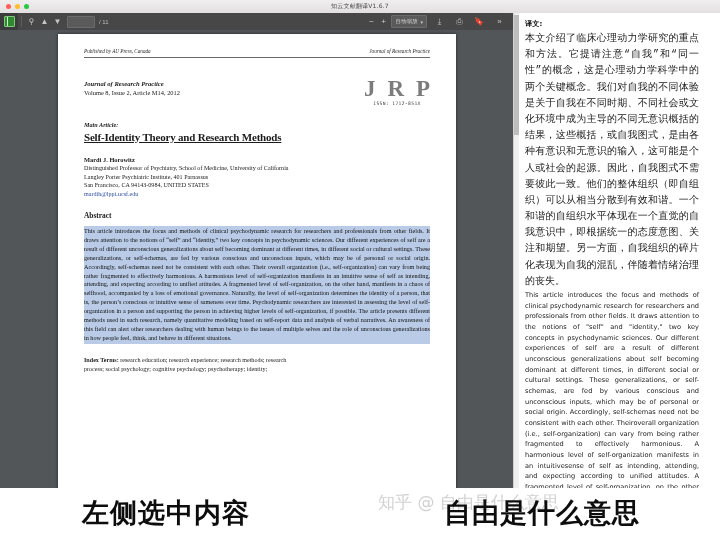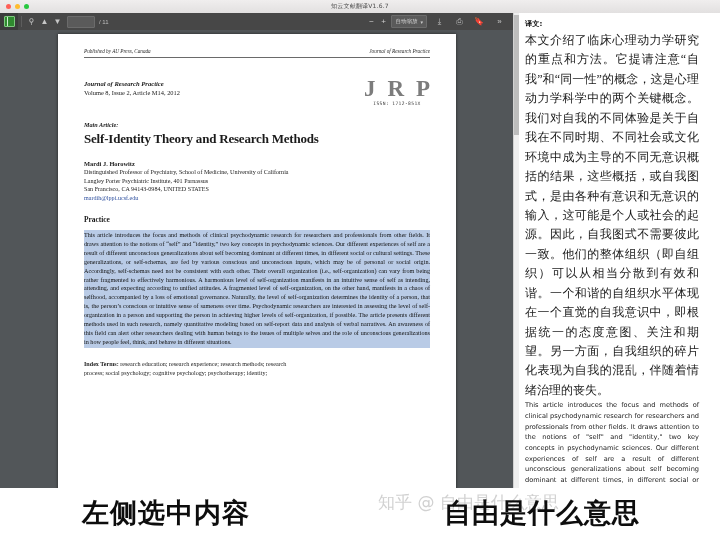--- a/index.html
+++ b/index.html
@@ -83,21 +83,21 @@
   .jvol{font-size:6.4px;}
   .logo{width:66px;text-align:center;}
   .logo-letters{display:flex;justify-content:space-between;align-items:flex-end;}
   .lglyph{
     font-family:"Liberation Serif",serif;font-weight:bold;font-size:23px;line-height:.85;
     color:#7c7c7c;letter-spacing:0;
   }
   .issn{font-size:4.6px;letter-spacing:.4px;color:#3b3b3b;margin-top:2px;font-family:"DejaVu Sans Mono",monospace;}
 
   .mainarticle{font-style:italic;font-weight:bold;font-size:6.2px;margin-top:15px;}
-  .doctitle{font-weight:bold;font-size:13px;margin-top:3px;letter-spacing:-.2px;}
+  .doctitle{font-weight:bold;font-size:11px;margin-top:3px;letter-spacing:-.2px;text-decoration:underline;}
 
   .authorblk{margin-top:12px;line-height:1.45;}
   .aname{font-weight:bold;font-size:6.4px;}
   .aline{font-size:6.1px;}
   .amail{font-size:6.1px;color:#2d4f9e;}
 
   .abs-h{font-weight:bold;font-size:7.4px;margin-top:12px;}
 
   .abstract{
     margin-top:6px;background:#b9cbe6;color:#101010;
@@ -117,22 +117,22 @@
   
   .panel{
     position:absolute;left:513px;top:13px;width:207px;height:475px;background:#fff;
     border-left:1px solid #d2d2d2;
   }
   .panel-scroll{position:absolute;left:0;top:0;width:5px;height:475px;background:#efefef;}
   .panel-thumb{position:absolute;left:0;top:2px;width:5px;height:120px;background:#bdbdbd;}
   .panel-body{padding:6px 22px 0 11px;}
   .sec-h{font-size:7.2px;font-weight:bold;color:#111;font-family:"DejaVu Sans",sans-serif;margin-bottom:2px;}
   .cn{
-    font-size:12px;line-height:1.62;color:#1a1a1a;text-align:justify;
-    font-family:Liberation Serif, serif;
+    font-size:10px;line-height:1.62;color:#1a1a1a;text-align:justify;
+    font-family:Liberation Mono, monospace;
   }
   .sec-h.second{margin-top:9px;}
   .en{
     font-size:6.6px;line-height:1.62;color:#1a1a1a;text-align:justify;
     font-family:"DejaVu Sans",sans-serif;
   }
 
   
   .captions{
     position:absolute;left:0;top:488px;width:720px;height:51px;background:#fff;
@@ -220,21 +220,21 @@
         <div class="doctitle">Self-Identity Theory and Research Methods</div>
 
         <div class="authorblk">
           <div class="aname">Mardi J. Horowitz</div>
           <div class="aline">Distinguished Professor of Psychiatry, School of Medicine, University of California</div>
           <div class="aline">Langley Porter Psychiatric Institute, 401 Parnassus</div>
           <div class="aline">San Francisco, CA 94143-0984, UNITED STATES</div>
           <div class="amail">mardih@lppi.ucsf.edu</div>
         </div>
 
-        <div class="abs-h">Practice</div>
+        <div class="abs-h">Abstract</div>
 
         <div class="abstract">
           <p>This article introduces the focus and methods of clinical psychodynamic research for researchers and professionals from other fields. It draws attention to the notions of “self” and “identity,” two key concepts in psychodynamic sciences. Our different experiences of self are a result of different unconscious generalizations about self becoming dominant at different times, in different social or cultural settings. These generalizations, or self-schemas, are fed by various conscious and unconscious inputs, which may be of personal or social origin. Accordingly, self-schemas need not be consistent with each other. Their overall organization (i.e., self-organization) can vary from being rather fragmented to effectively harmonious. A harmonious level of self-organization manifests in an intuitive sense of self as intending, attending, and expecting according to unified attitudes. A fragmented level of self-organization, on the other hand, manifests in a chaos of selfhood, accompanied by a loss of emotional governance. Naturally, the level of self-organization determines the identity of a person, that is, the person’s conscious or intuitive sense of sameness over time. Psychodynamic researchers are interested in assessing the level of self-organization in a person and supporting the person in achieving higher levels of self-organization, if possible. The article presents different methods used in such research, namely quantitative modeling based on self-report data and analysis of verbal narratives. An awareness of this field can alert other researchers dealing with human beings to the issues of multiple selves and the role of unconscious generalizations in how people feel, think, and behave in different situations.</p>
         </div>
 
         <div class="indexterms">
           <b>Index Terms:</b>
           <span>research education; research experience; research methods; research</span>
           <div class="it-row">process;    social    psychology;    cognitive    psychology;    psychotherapy;    identity;</div>
         </div>

